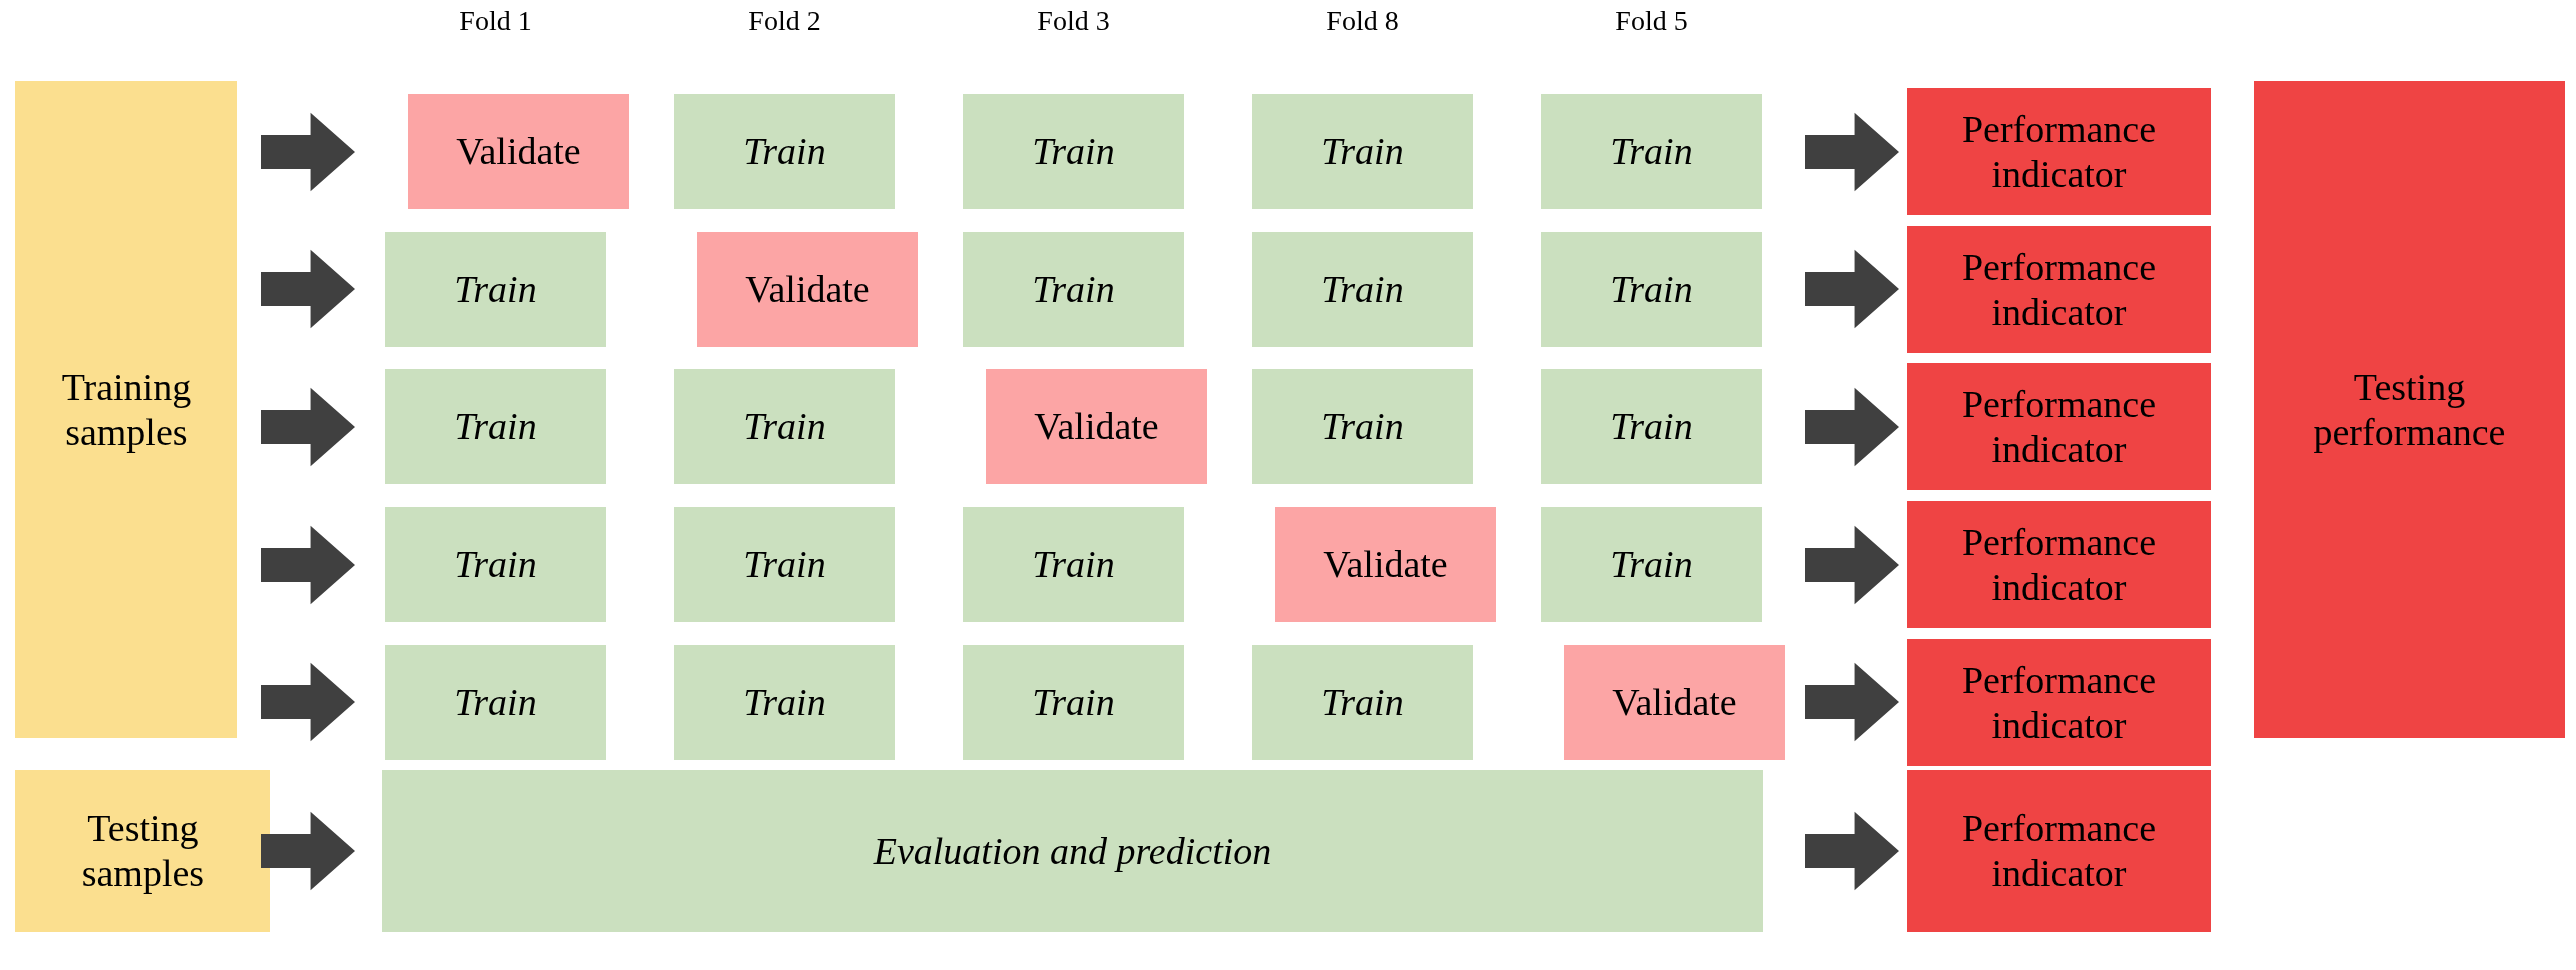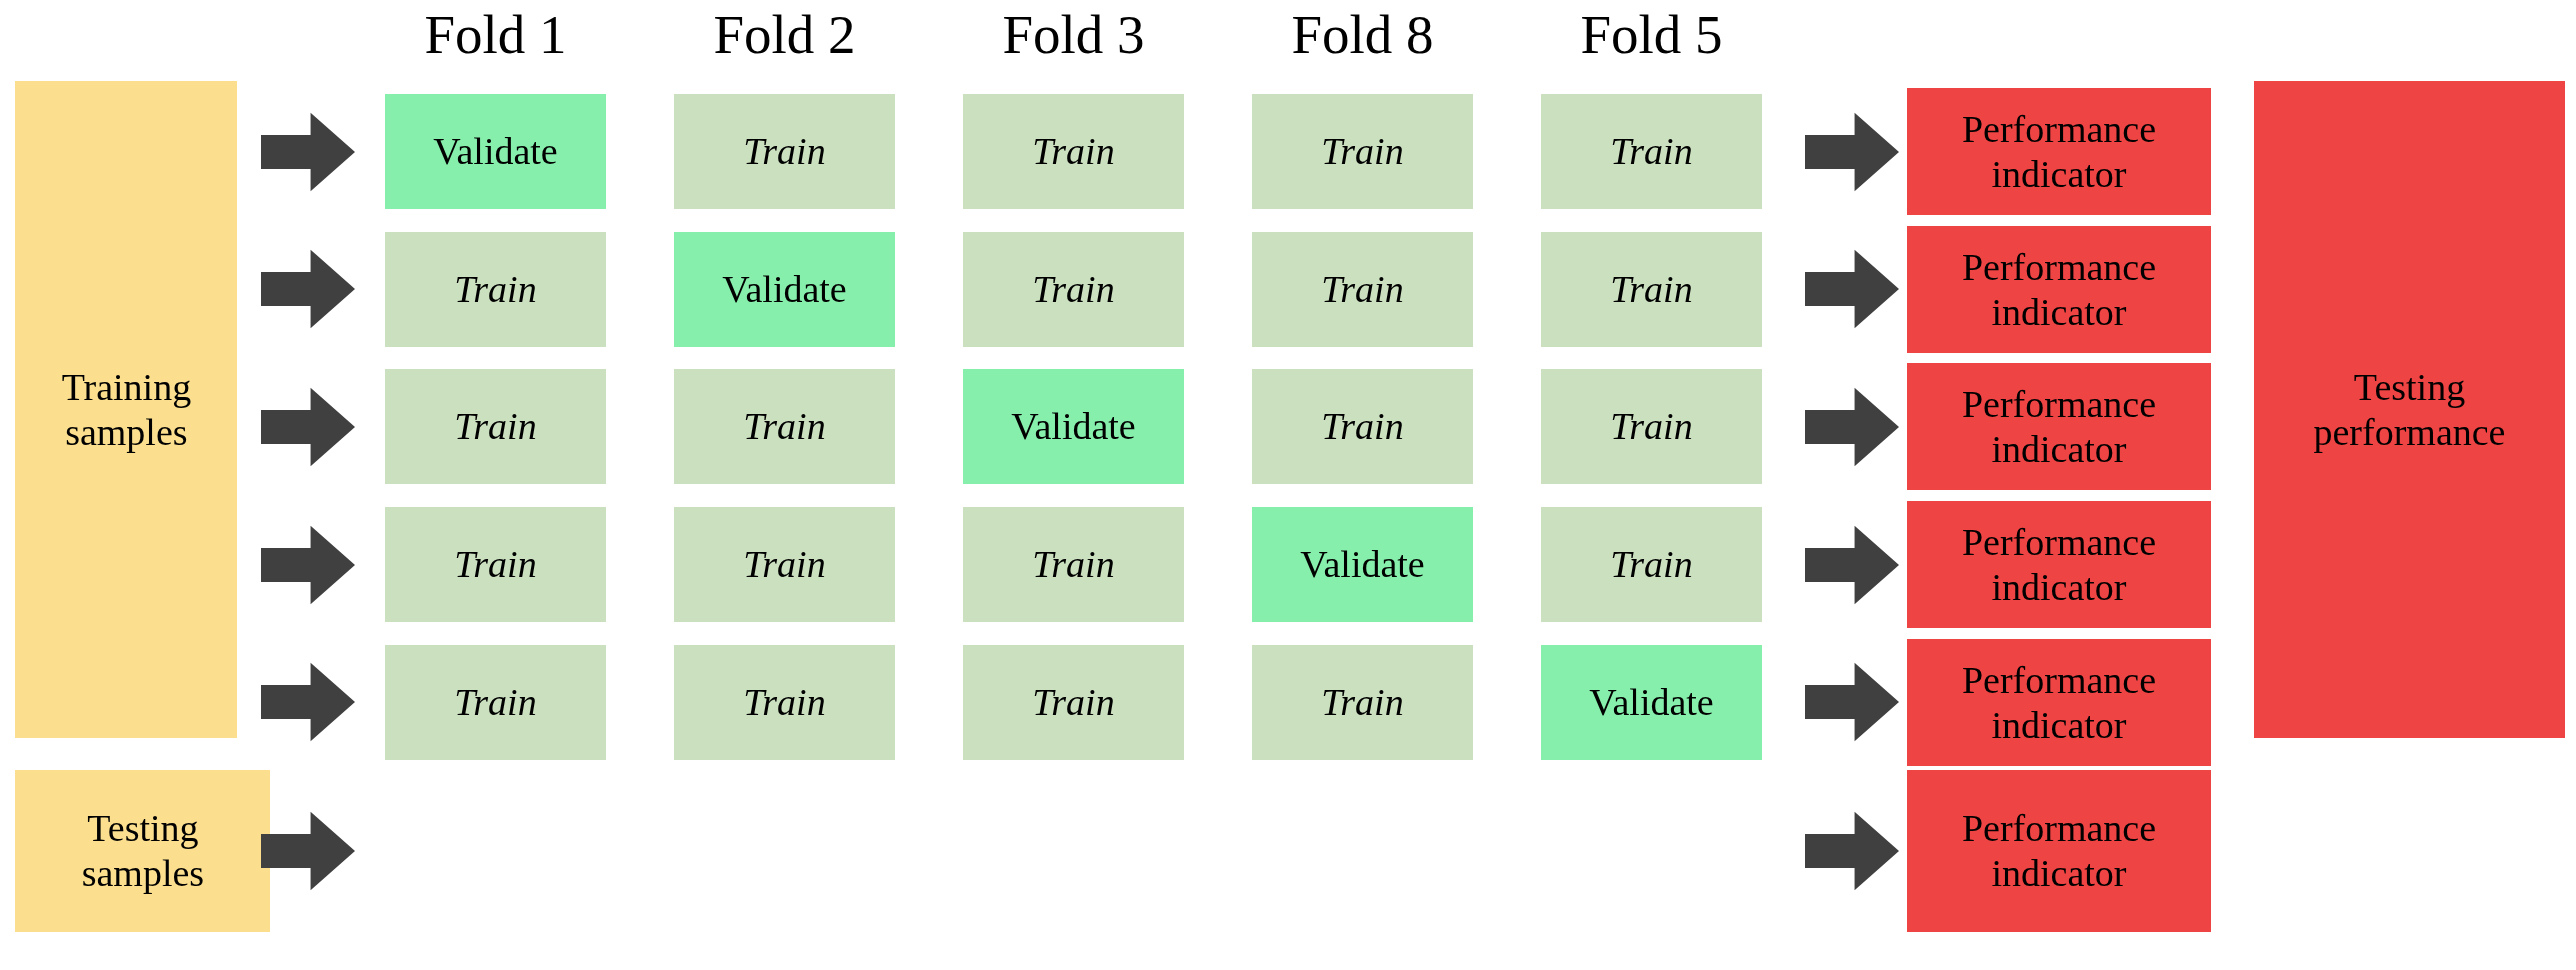--- a/index.html
+++ b/index.html
@@ -30,27 +30,27 @@
     align-items: center;
     justify-content: center;
     text-align: center;
     line-height: 1.18;
     font-size: 38px;
     white-space: pre-line;
   }
 
   .yellow  { background: #fbdf8f; }
   .green   { background: #cbe0bf; font-style: italic; }
-  .blue    { background: #86efac; }
+  .blue    { background: #fca5a5; margin-left: 23px; }
   .ltblue  { background: #ef4444; justify-content: center; }
 
   .fold-header {
     position: absolute;
     text-align: center;
-    font-size: 55px;
+    font-size: 28px;
     line-height: 1;
     color: #000000;
   }
 
   .arrow {
     position: absolute;
   }
   .arrow svg { display: block; }
 
   .cell-label {
@@ -231,20 +231,23 @@
   <div class="box ltblue" style="left:2254px; top:81px; width:311px; height:657px;">
     <span>Testing
 performance</span>
   </div>
 
   <div class="arrow" style="left:261px; top:808px; width:94px; height:86px;">
     <svg width="94" height="86" viewBox="0 0 110 100">
       <polygon points="0,30 58,30 58,4 110,50 58,96 58,70 0,70" fill="#404040"></polygon>
     </svg>
   </div>
+  <div class="box green" style="left:382px; top:770px; width:1381px; height:162px;">
+    <span>Evaluation and prediction</span>
+  </div>
   <div class="arrow" style="left:1805px; top:808px; width:94px; height:86px;">
     <svg width="94" height="86" viewBox="0 0 110 100">
       <polygon points="0,30 58,30 58,4 110,50 58,96 58,70 0,70" fill="#404040"></polygon>
     </svg>
   </div>
   <div class="box ltblue" style="left:1907px; top:770px; width:304px; height:162px;">
     <span>Performance
 indicator</span>
   </div>
 

